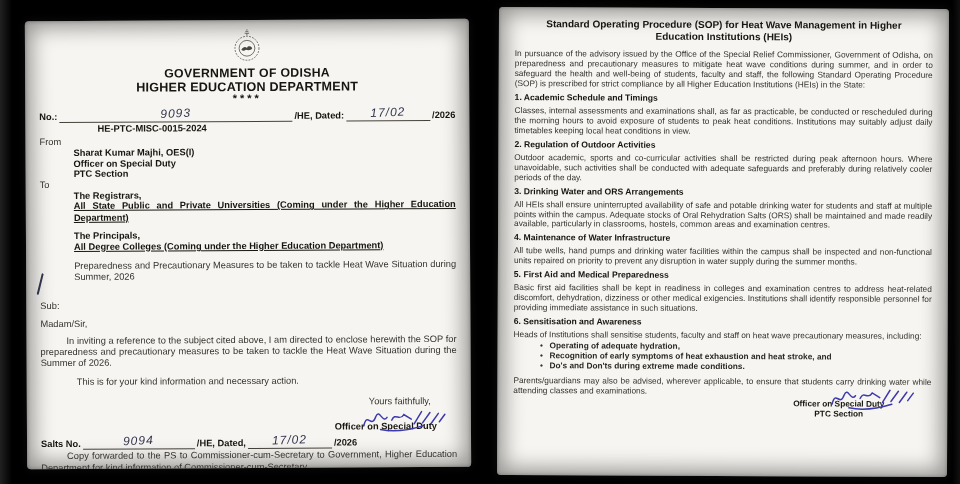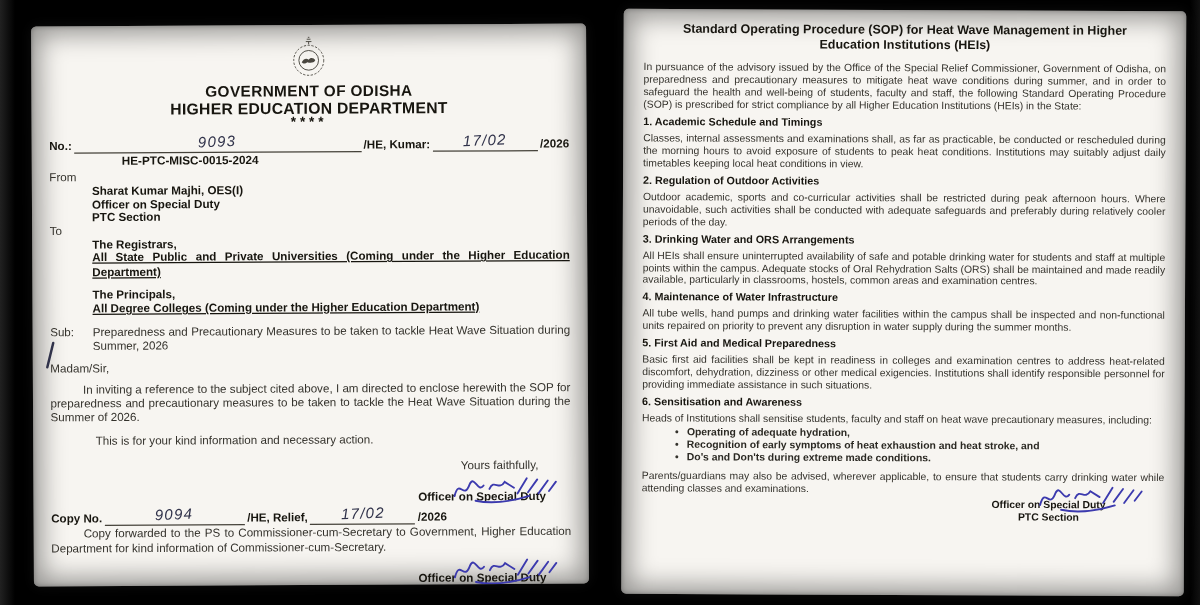--- a/index.html
+++ b/index.html
@@ -31,21 +31,21 @@
   .ul{display:inline-block;border-bottom:1.2px solid #45423a;text-align:center;height:13px;}
   .grow{flex:1;margin:0 2px;}
   .w72{width:84px;margin:0 2px;}
   .hand{font-style:italic;font-weight:normal;color:#30324a;font-size:12px;line-height:11px;
         display:inline-block;transform:rotate(-2deg);letter-spacing:1px;}
   .file-ref{font-weight:bold;color:#17150f;font-size:9.4px;margin:0 0 3px 58px;line-height:11px;}
 
   .addr{margin-left:34px;line-height:10.6px;}
   .to-body{margin-left:34px;font-weight:bold;color:#17150f;text-decoration:underline;text-align:justify;line-height:11.5px;}
   .sub-row{display:flex;margin-top:8px;}
-  .sub-label{width:34px;flex:none;}
+  .sub-label{width:34px;flex:none;margin-top:40px;}
   .para{text-align:justify;text-indent:26px;margin-top:6px;}
   .closing{margin:8px 0 0 36px;}
   .yours{text-align:right;padding-right:26px;margin-top:10px;}
 
   .officer-row{position:relative;text-align:right;padding-right:20px;font-weight:bold;color:#17150f;margin-top:14px;}
   .sig{position:absolute;width:92px;height:28px;color:#3c3aae;right:8px;top:-16px;}
   .sign-block{position:relative;margin-left:auto;width:185px;text-align:center;font-weight:bold;color:#17150f;margin-top:4px;}
   .sign-block .sig{right:14px;top:-16px;}
 
   .memo-row{display:flex;align-items:flex-end;font-weight:bold;color:#17150f;margin-top:2px;}
@@ -83,21 +83,21 @@
       </g>
     </svg>
 
     <div class="center org1 b">GOVERNMENT OF ODISHA</div>
     <div class="center org2 b">HIGHER EDUCATION DEPARTMENT</div>
     <div class="center stars b">****</div>
 
     <div class="field-row">
       <span>No.:</span>
       <span class="ul grow"><span class="hand">9093</span></span>
-      <span>/HE, Kumar:</span>
+      <span>/HE, Dated:</span>
       <span class="ul w72"><span class="hand">17/02</span></span>
       <span>/2026</span>
     </div>
     <div class="file-ref">HE-PTC-MISC-0015-2024</div>
 
     <div>From</div>
     <div class="addr b">Sharat Kumar Majhi, OES(I)</div>
     <div class="addr b">Officer on Special Duty</div>
     <div class="addr b">PTC Section</div>
 
@@ -124,23 +124,23 @@
           <path d="M6 22 C10 6,14 26,19 12 C23 3,26 20,31 13"></path>
           <path d="M24 26 C38 29,54 27,70 22"></path>
           <path d="M36 16 C40 7,44 18,49 10 L57 15"></path>
           <path d="M60 20 L68 7 M69 19 L77 8 M78 20 L86 9 M87 18 L93 10"></path>
         </g>
       </svg>
       <span>Officer on Special Duty</span>
     </div>
 
     <div class="memo-row">
-      <span>Copy No.</span>
+      <span>Salts No.</span>
       <span class="ul ul-memo"><span class="hand">9094</span></span>
-      <span>/HE, Relief,</span>
+      <span>/HE, Dated,</span>
       <span class="ul w72"><span class="hand">17/02</span></span>
       <span>/2026</span>
     </div>
     <div class="copy">Copy forwarded to the PS to Commissioner-cum-Secretary to Government, Higher Education Department for kind information of Commissioner-cum-Secretary.</div>
     <div class="officer-row">
       <svg class="sig" viewBox="0 0 96 30">
         <g fill="none" stroke="currentColor" stroke-width="1.6" stroke-linecap="round">
           <path d="M6 22 C10 6,14 26,19 12 C23 3,26 20,31 13"></path>
           <path d="M24 26 C38 29,54 27,70 22"></path>
           <path d="M36 16 C40 7,44 18,49 10 L57 15"></path>

